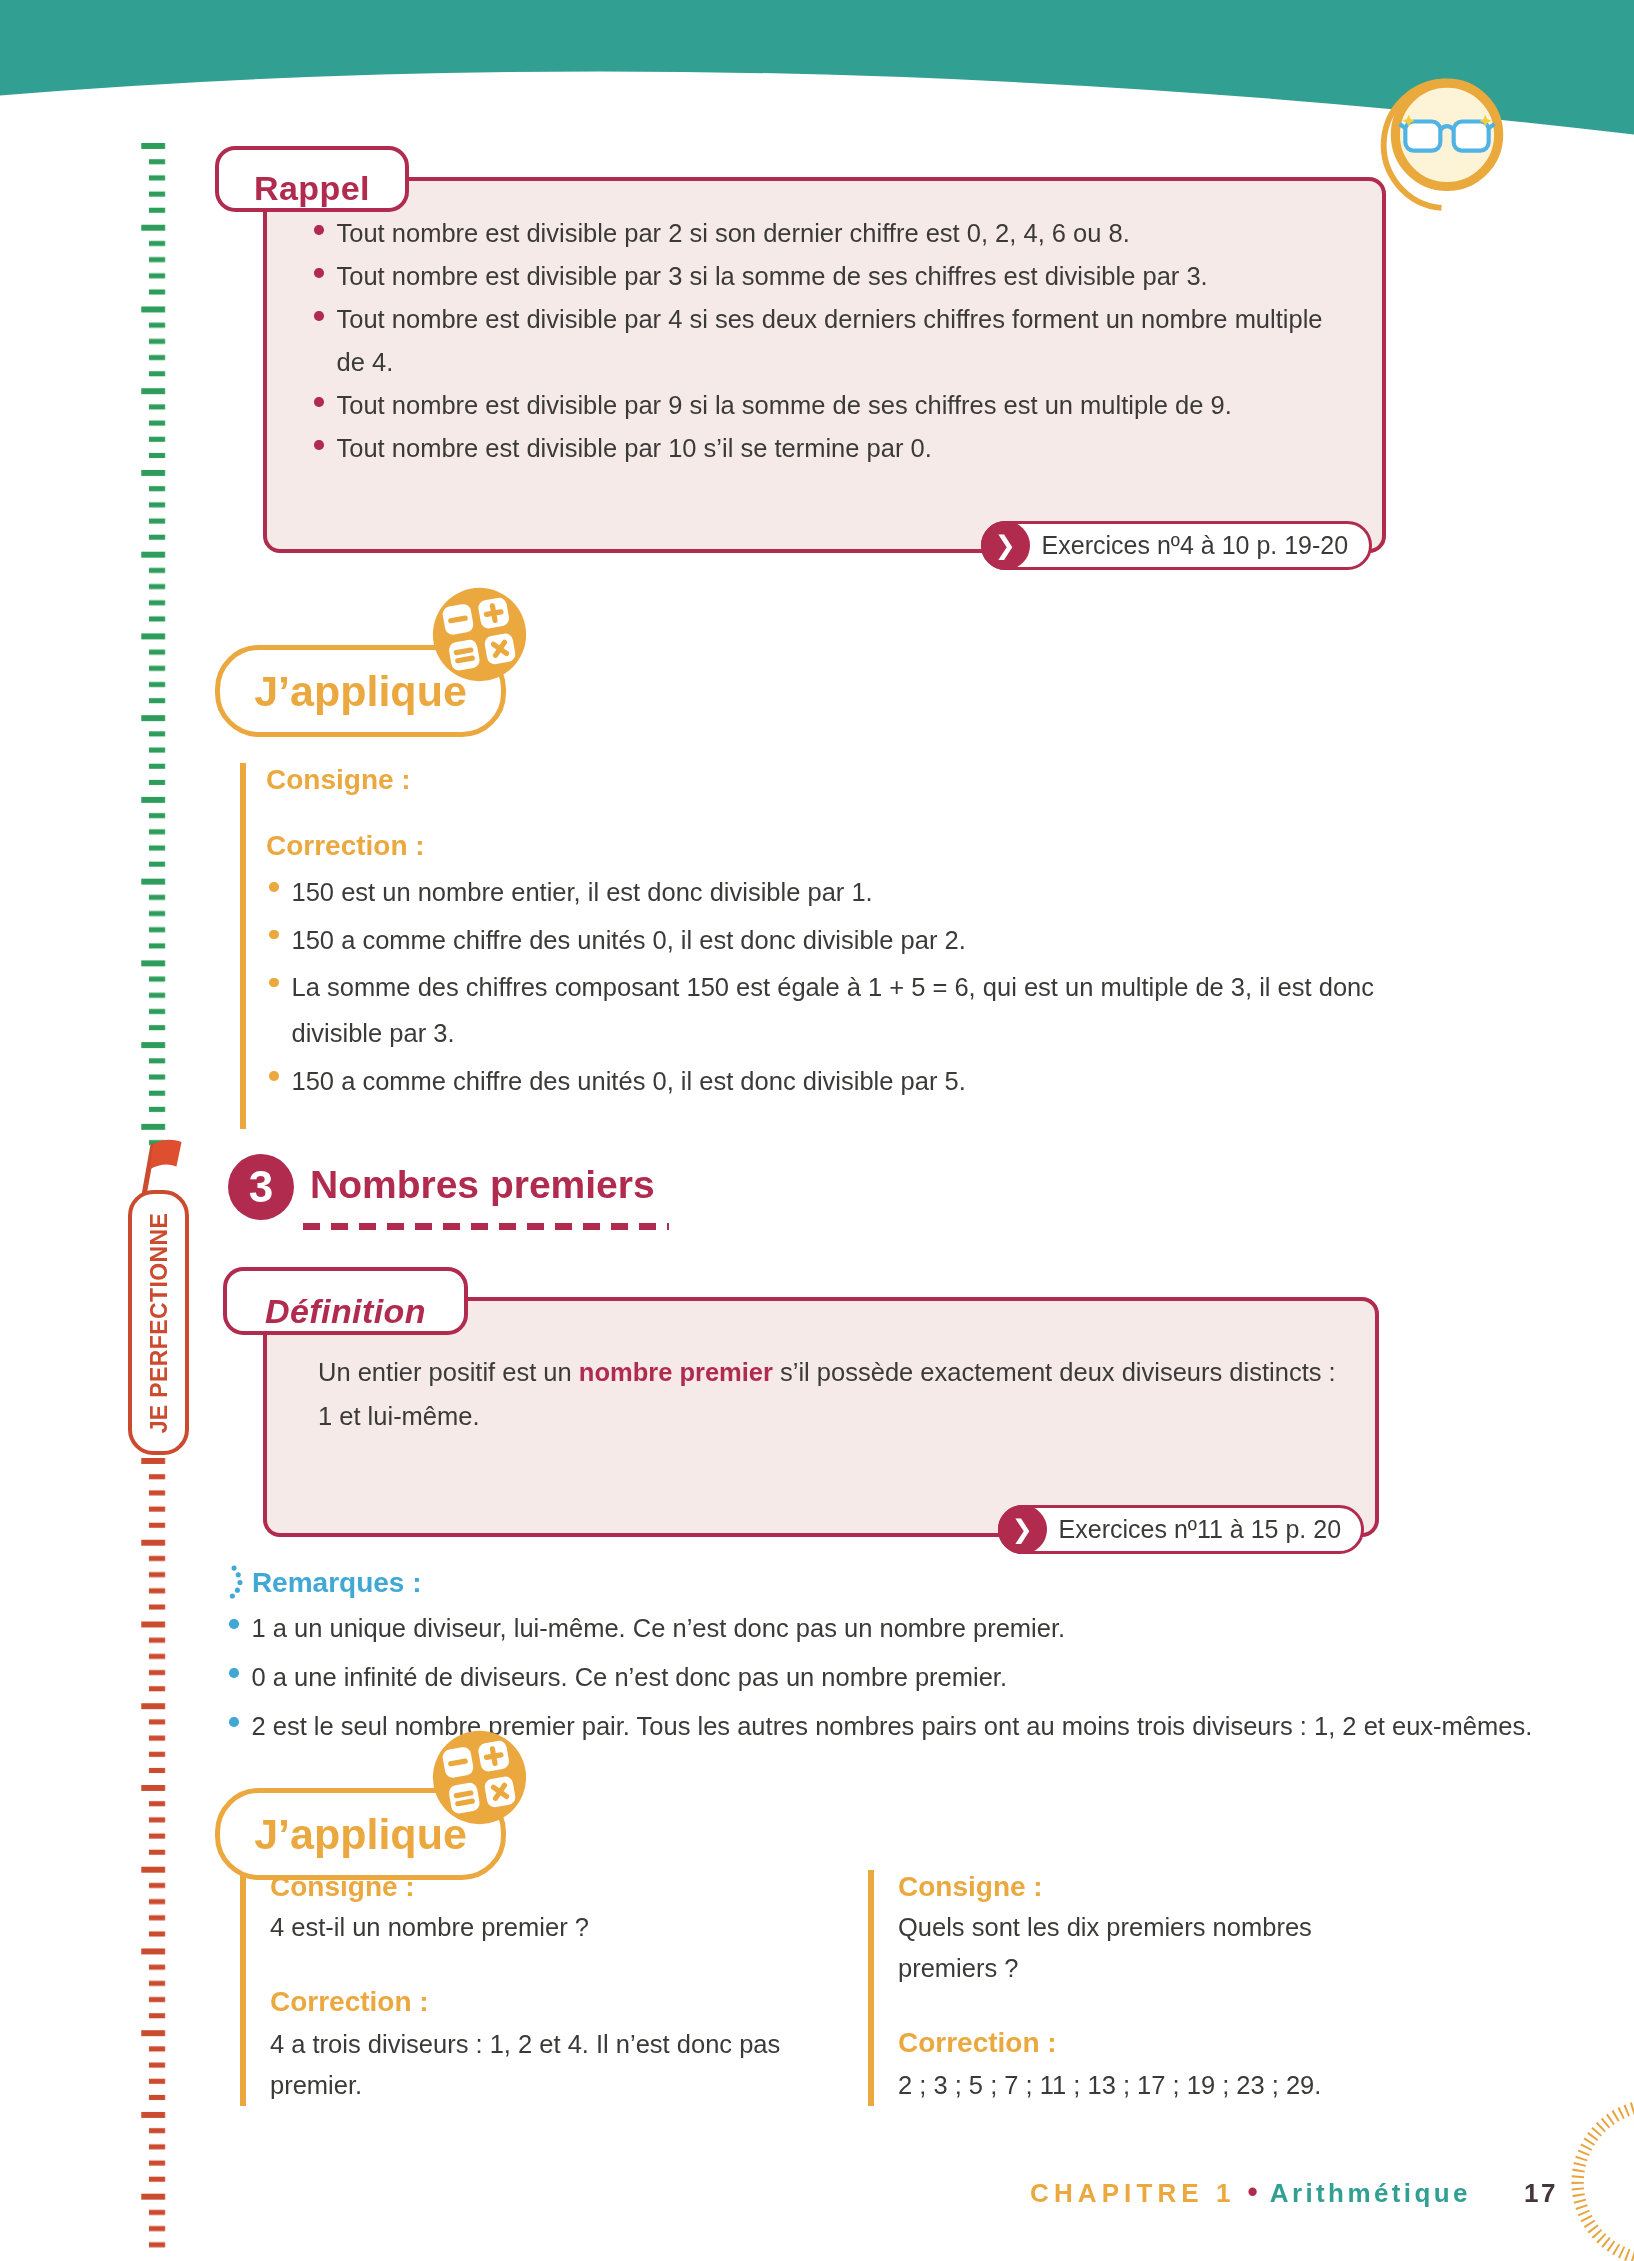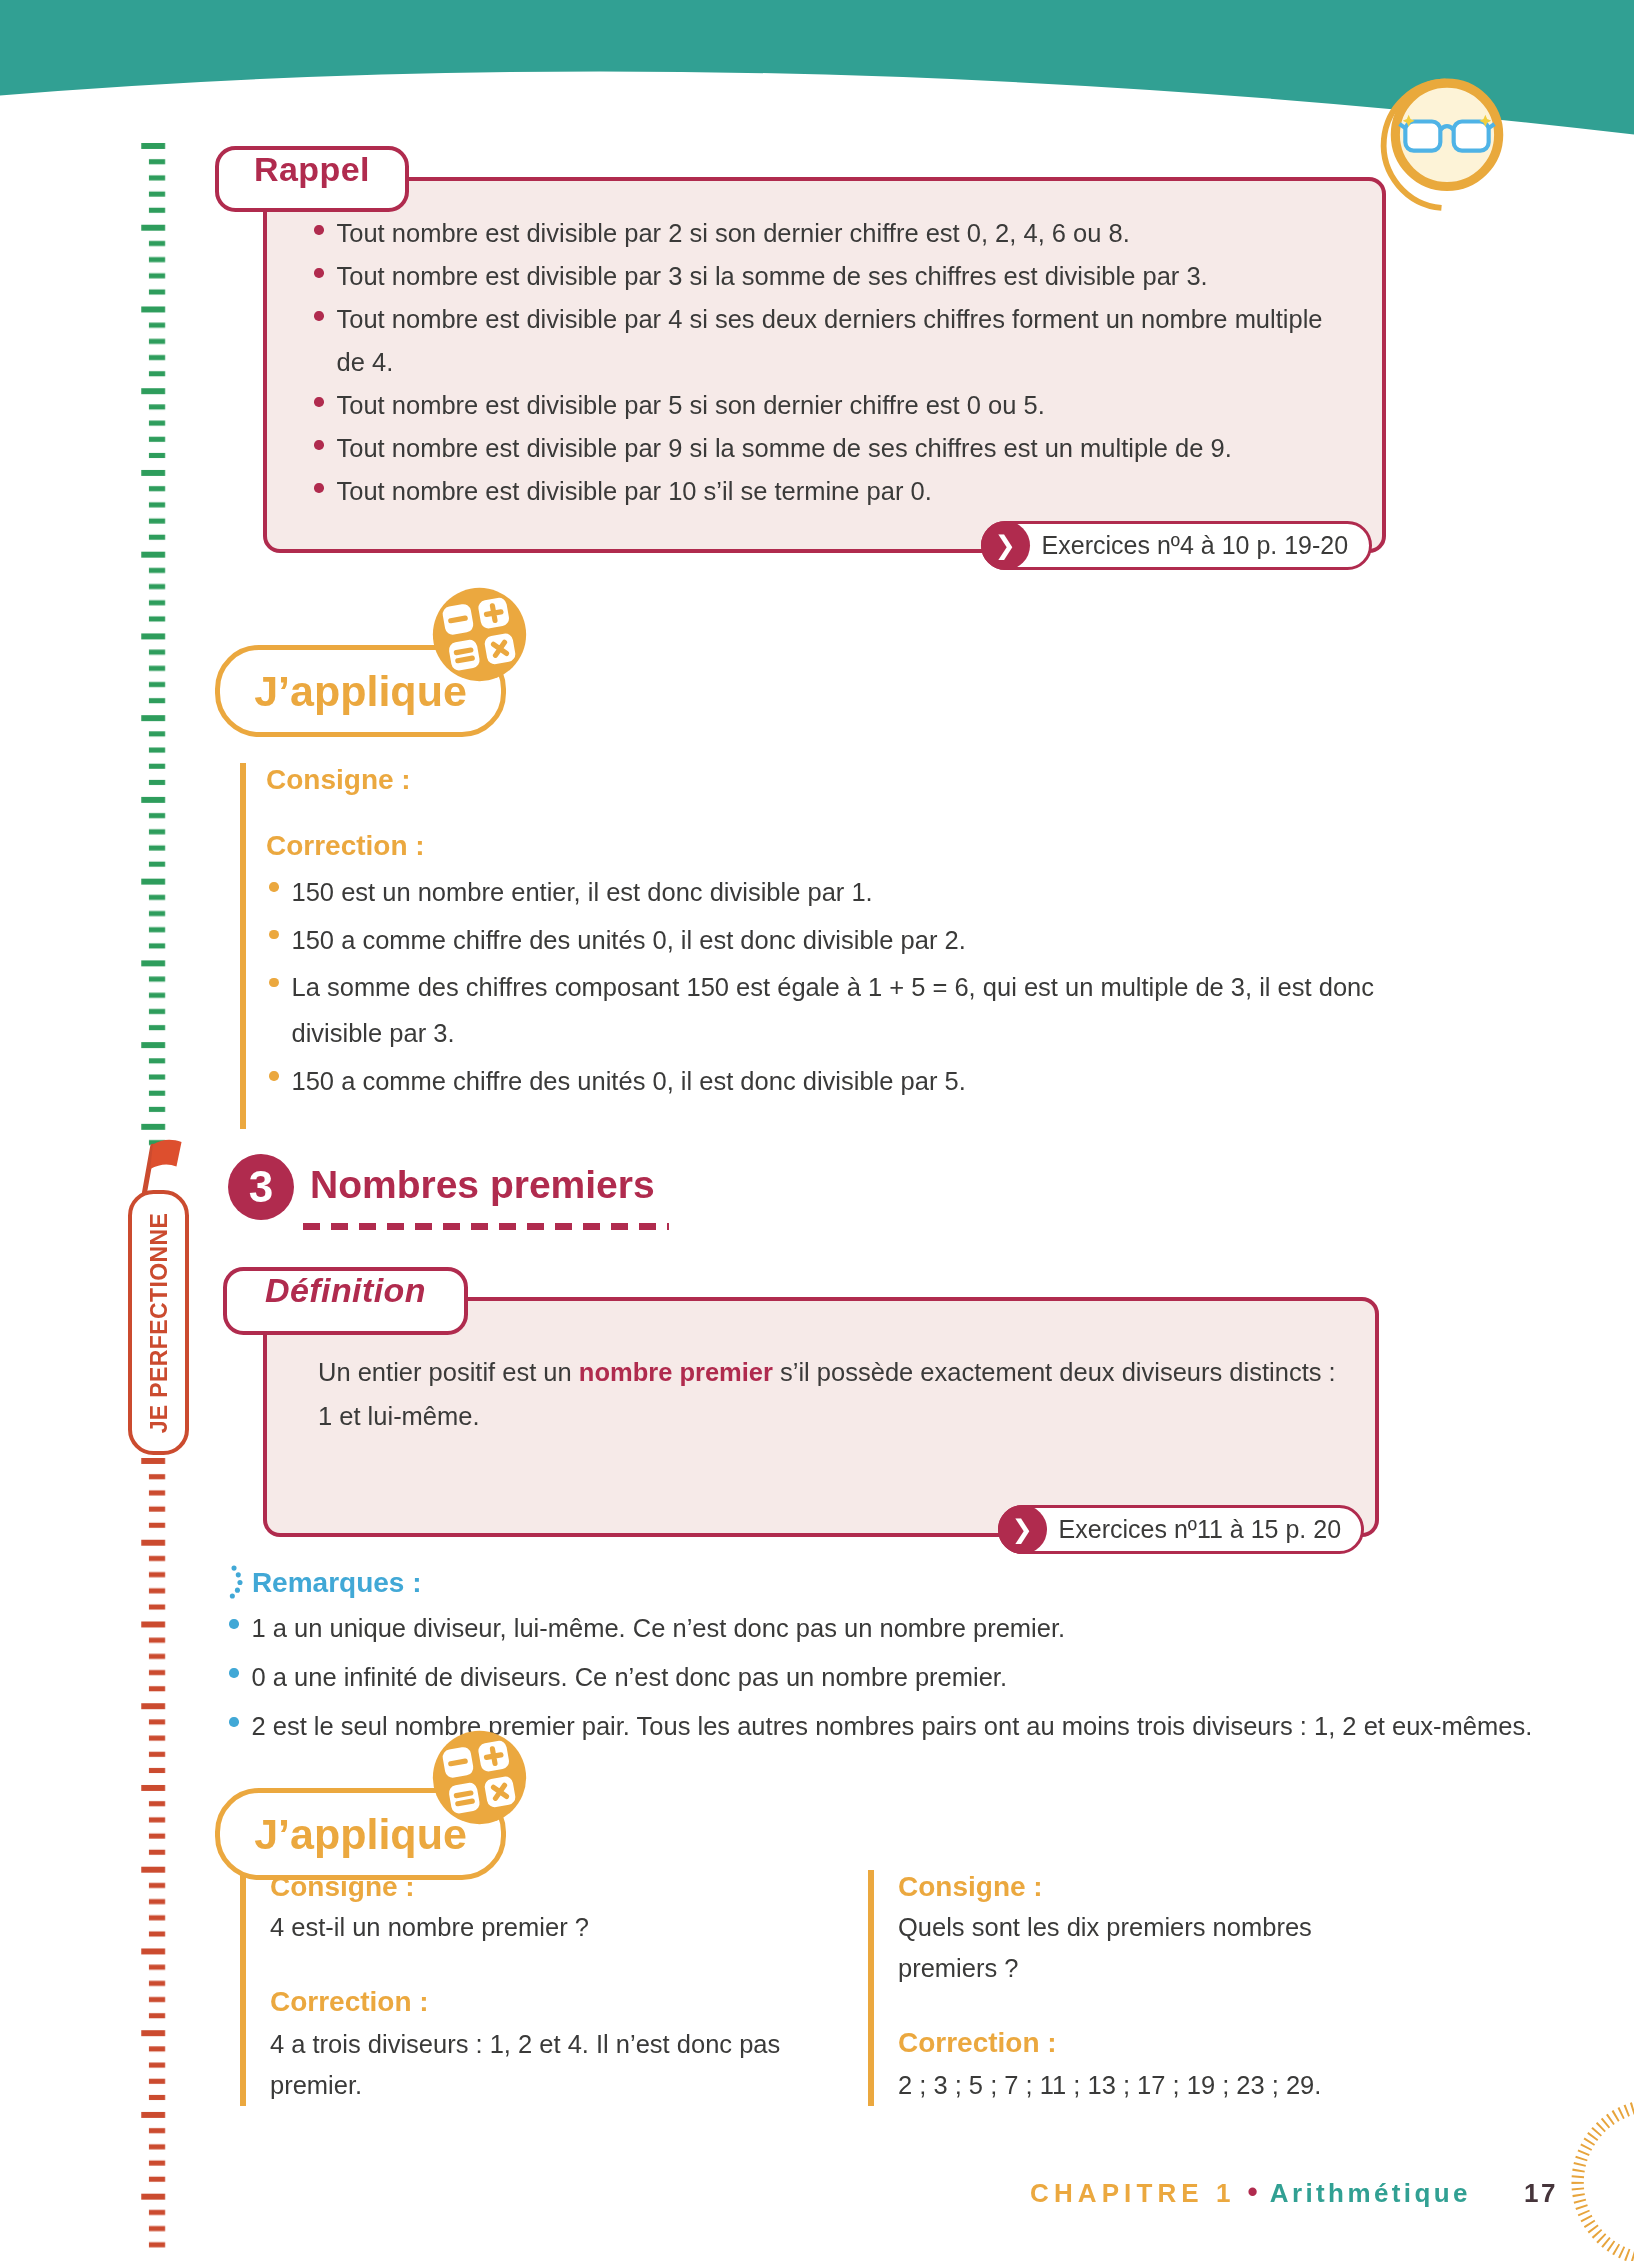--- a/index.html
+++ b/index.html
@@ -15,21 +15,21 @@
   .ruler{position:absolute;left:136px;z-index:1;}
   .ruler-green{top:143px;}
   .ruler-rust{top:1458px;}
   
   .frame-box{
     position:absolute;background:var(--pink,#F6EAE8);
     border:4.3px solid var(--crimson,#B02B4E);border-radius:17px;z-index:1;margin-left:48px;
   }
   .frame-tab{
     position:absolute;background:#fff;border:4.3px solid var(--crimson,#B02B4E);
-    border-radius:20.4px;z-index:2;display:flex;align-items:flex-start;justify-content:center;
+    border-radius:20.4px;z-index:2;display:flex;align-items:flex-end;justify-content:center;
     color:var(--crimson,#B02B4E);font-weight:bold;font-size:34px;letter-spacing:0.4px;
   }
   .bullet-list{list-style:none;margin:0;padding:0;}
   .bullet-list li{position:relative;padding-left:25.5px;font-size:25.5px;}
   .bullet-list li::before{
     content:"";position:absolute;left:3.4px;top:0.52em;width:9.4px;height:9.4px;border-radius:50%;
   }
   .rappel-list li{line-height:43px;}
   .rappel-list li::before{background:var(--crimson,#B02B4E);}
   .orange-list li{line-height:46px;margin-bottom:1.7px;}
@@ -151,21 +151,20 @@
       </pattern>
     </defs>
     <rect width="36" height="936" fill="url(#rst)"></rect>
   </svg>
 
   <div class="frame-box" style="left:215px;top:177px;width:1115px;height:368px;">
     <ul class="bullet-list rappel-list" style="padding:31px 34px 0 44px;max-width:1056px;">
       <li>Tout nombre est divisible par 2 si son dernier chiffre est 0, 2, 4, 6 ou 8.</li>
       <li>Tout nombre est divisible par 3 si la somme de ses chiffres est divisible par 3.</li>
       <li>Tout nombre est divisible par 4 si ses deux derniers chiffres forment un nombre multiple de 4.</li>
-      <li>Tout nombre est divisible par 5 si son dernier chiffre est 0 ou 5.</li>
       <li>Tout nombre est divisible par 9 si la somme de ses chiffres est un multiple de 9.</li>
       <li>Tout nombre est divisible par 10 s’il se termine par 0.</li>
     </ul>
   </div>
   <div class="frame-tab" style="left:215px;top:146px;width:186px;height:58px;">
     <span>Rappel</span>
   </div>
   <div class="ex-badge" style="left:981px;top:521px;">
     <span class="circ">
         <span>❯</span>

